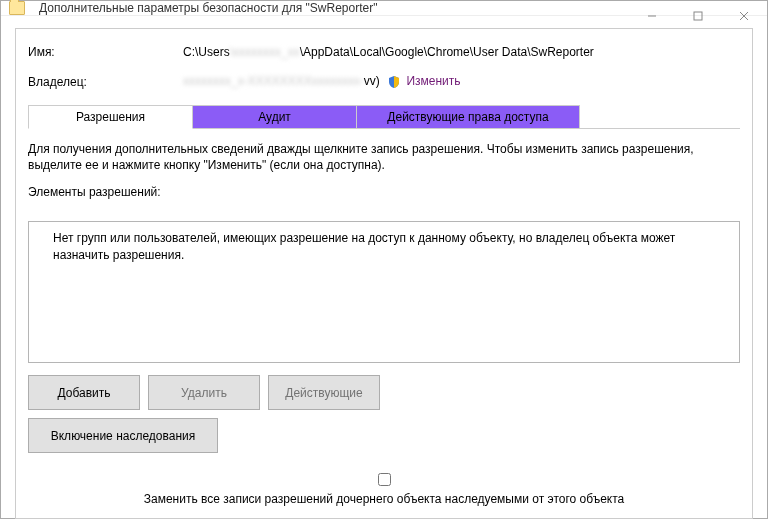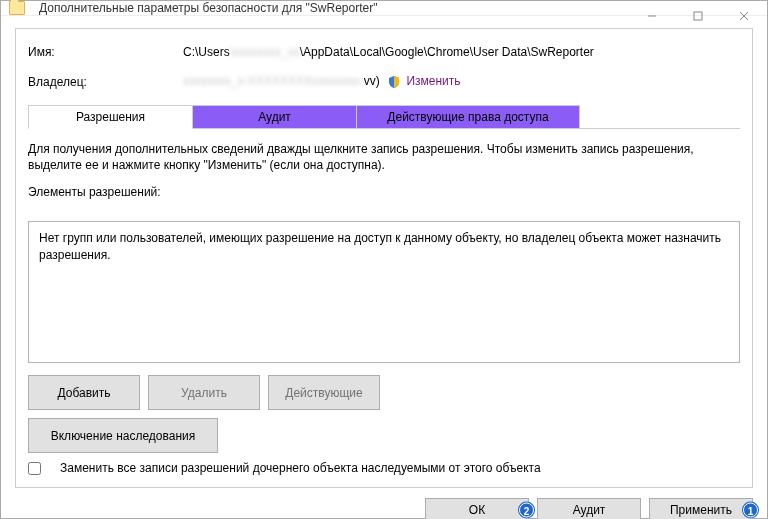--- a/index.html
+++ b/index.html
@@ -133,21 +133,21 @@
   .help-text {
     margin: 2px 0 12px 0;
     line-height: 1.35;
   }
   .section-label {
     margin-bottom: 22px;
   }
   .perm-box {
     border: 1px solid #b5b5b5;
     height: 142px;
-    padding: 8px 10px;
+    padding: 8px 24px;
     line-height: 1.35;
     margin-bottom: 12px;
     overflow: auto;
   }
   .btn-row {
     display: flex;
     gap: 8px;
     margin-bottom: 8px;
   }
   .btn {
@@ -161,22 +161,23 @@
     cursor: pointer;
   }
   .btn:disabled {
     color: #737373;
     cursor: default;
   }
   .btn.wide { min-width: 190px; }
   .checkbox-row {
     display: flex;
     align-items: center;
-    gap: 19px;
-    margin-top: 0;
+    gap: 6px;
+    margin-top: 12px;
+    flex-direction: column;
   }
   .checkbox-row input[type=checkbox]{
     width:13px;height:13px;margin:0;
   }
   
   .footer {
     height: 46px;
     display: flex;
     justify-content: flex-end;
     align-items: flex-end;

